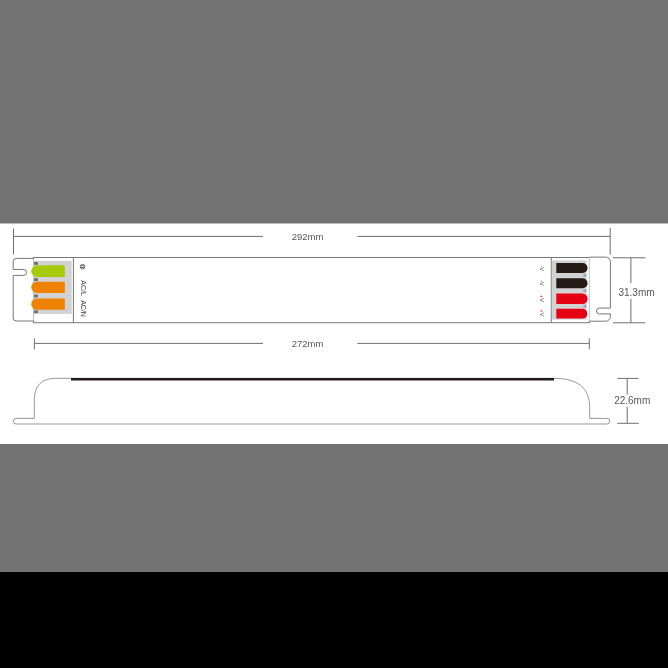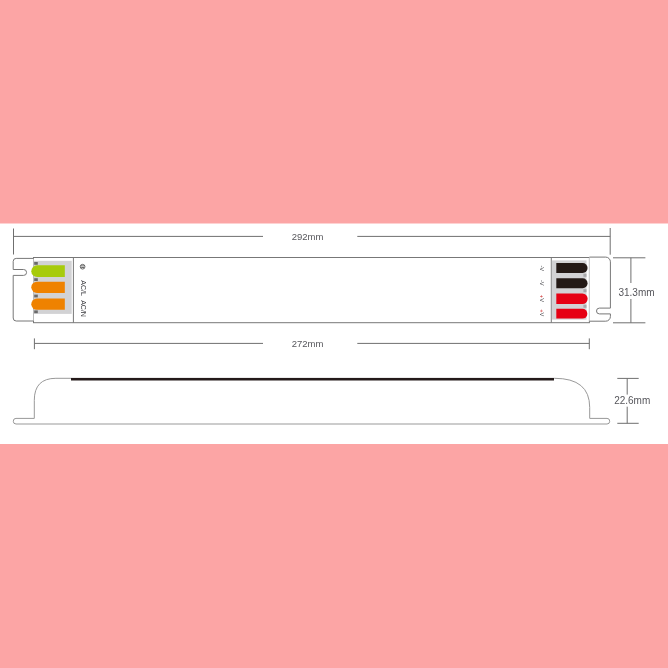--- a/index.html
+++ b/index.html
@@ -1,16 +1,16 @@
 <!DOCTYPE html>
 <html><head>
 <meta charset="utf-8">
 <style>
   html,body{margin:0;padding:0;background:#000;}
-  .page{position:relative;width:668px;height:668px;background:#fca5a5;overflow:hidden;
+  .page{position:relative;width:668px;height:572px;background:#737373;overflow:hidden;
         font-family:"Liberation Sans", sans-serif;text-align:right;}
   svg{position:absolute;left:0;top:0;}
 </style>
 </head>
 <body>
 <div class="page">
 <svg width="668" height="668" viewBox="0 0 668 668">
 
   <rect x="0" y="223.5" width="668" height="220.5" fill="#ffffff"></rect>
 

